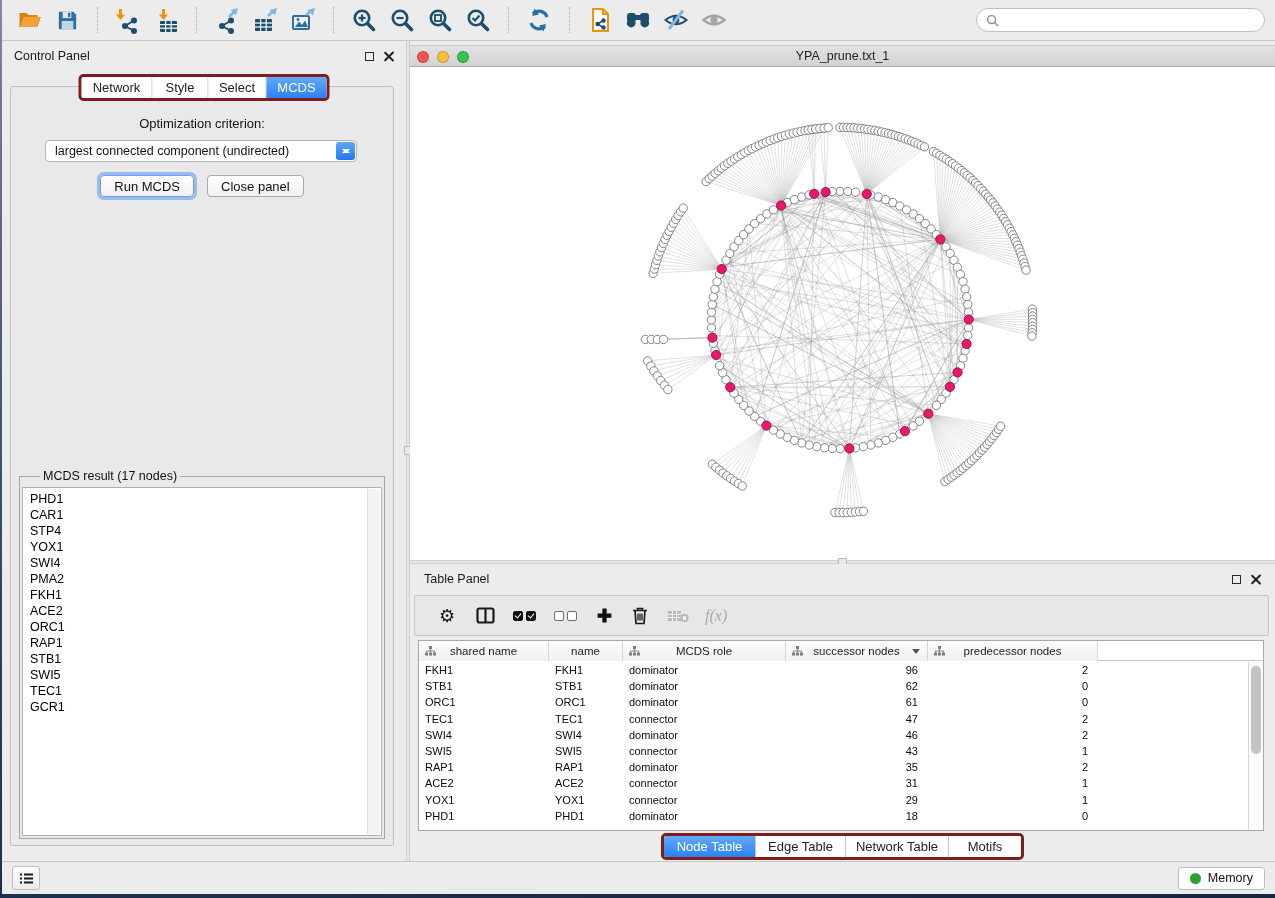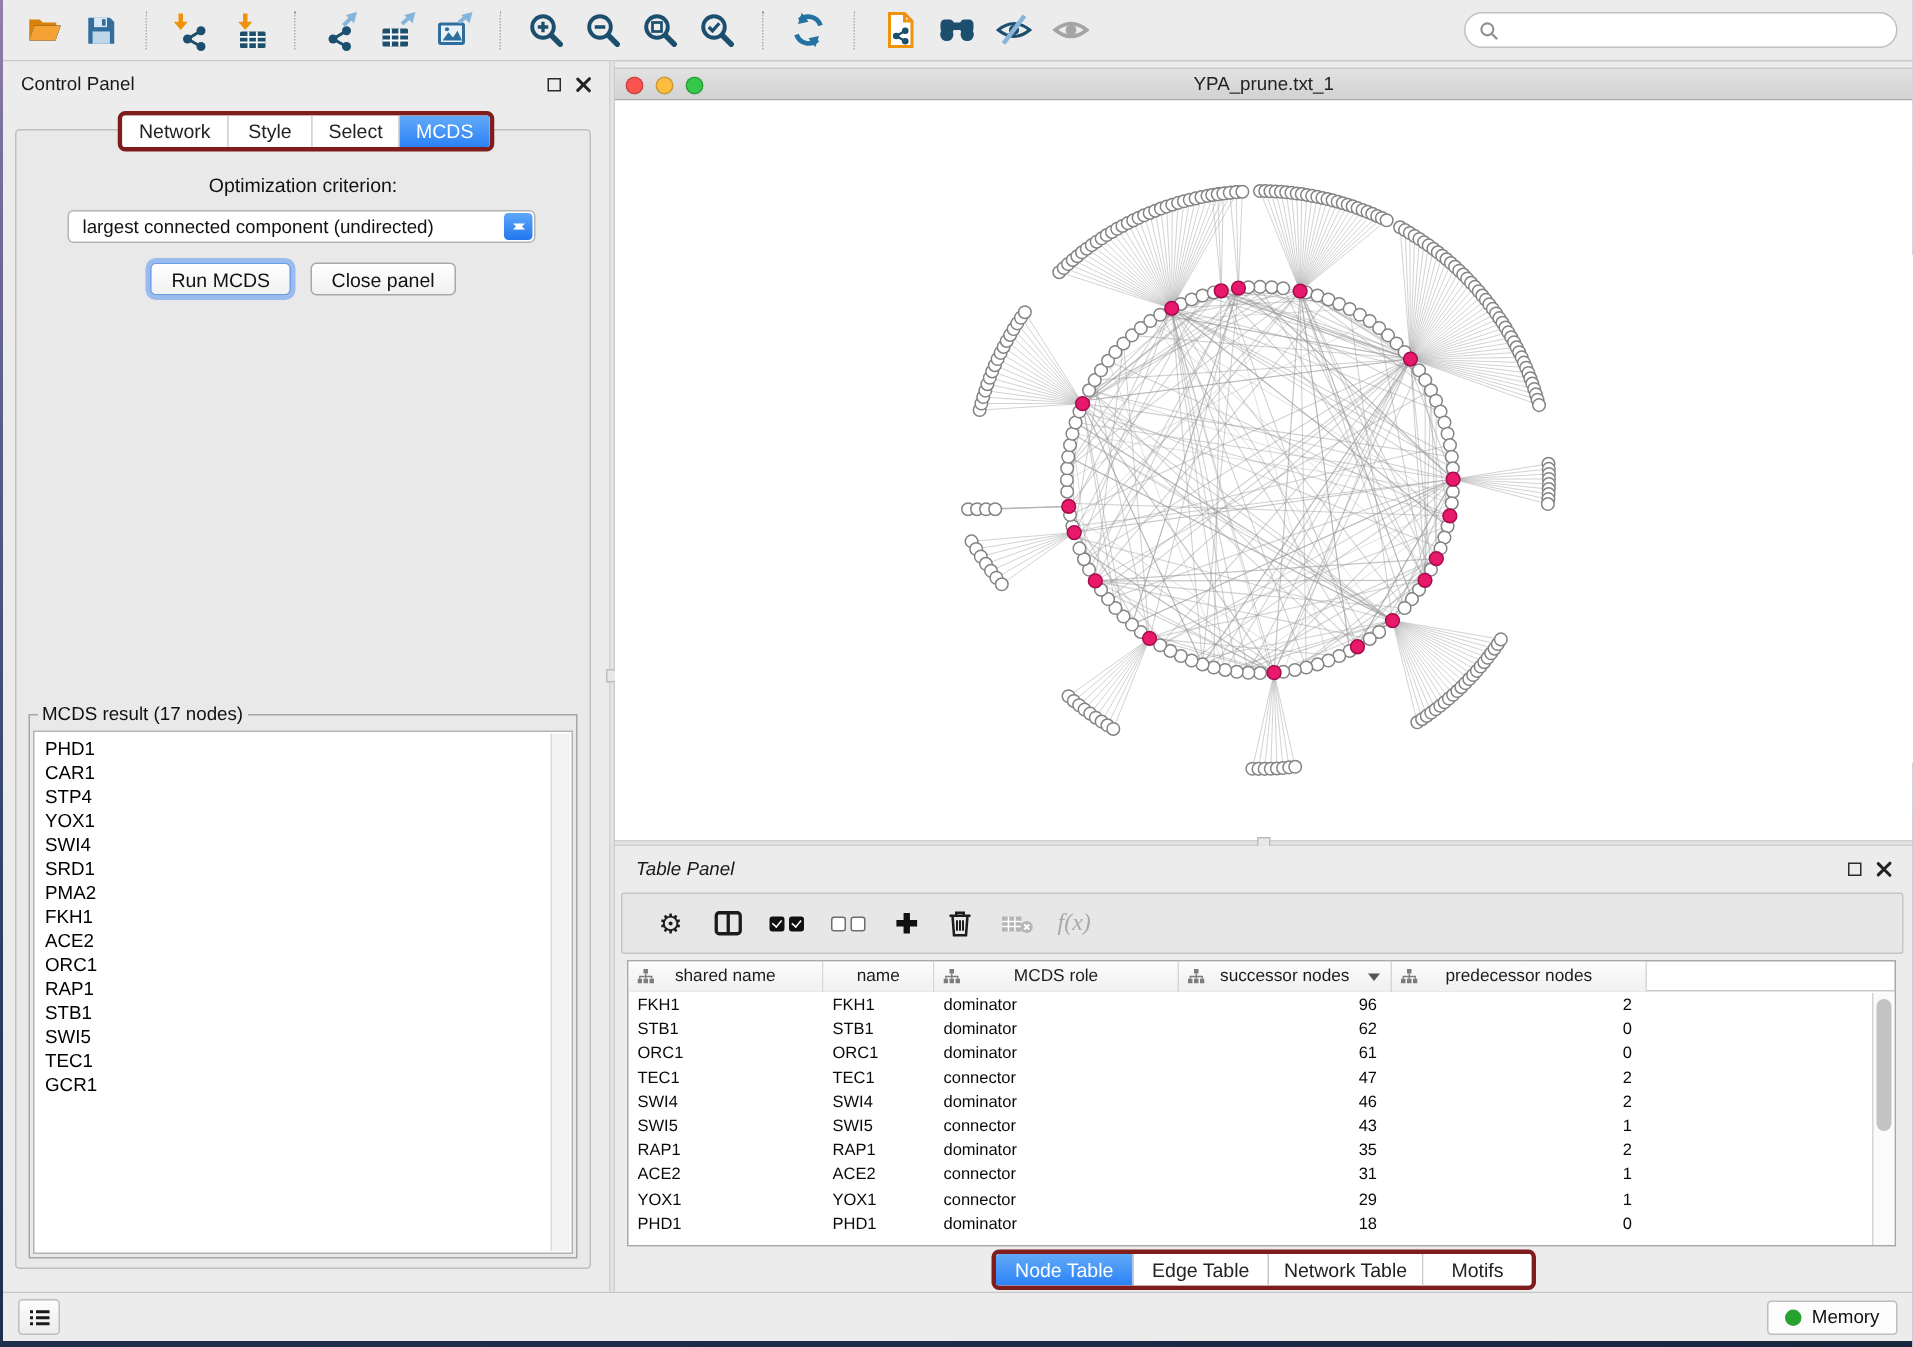--- a/index.html
+++ b/index.html
@@ -60,40 +60,40 @@
     border: 4px solid transparent; border-bottom: 4.5px solid #fff; }
   .select .stepper::after { content: ""; position: absolute; left: 5.5px; bottom: 3px;
     border: 4px solid transparent; border-top: 4.5px solid #fff; }
   .btn-row { margin-top: 13px; display: flex; justify-content: center; gap: 13px; }
   .pbtn { height: 22px; padding: 0 13px; font-size: 13px; color: #111; font-family: "Liberation Sans", sans-serif;
     background: linear-gradient(#ffffff,#f1f1f1); border: 1px solid #a9a9a9; border-radius: 4px; }
   .pbtn.focusring { box-shadow: 0 0 0 3px rgba(90,150,240,.55); border-color: #6d9fe8; }
 
   .result-group { position: absolute; left: 8px; right: 8px; top: 382px; bottom: 6px;
     border: 1px solid #a6a6a6; padding: 2px; background: #e9e9e9; }
-  .result-group legend { font-size: 12.5px; color: #111; padding: 0 3px; margin-left: 3px; }
+  .result-group legend { font-size: 12.5px; color: #111; padding: 0 3px; margin-left: 18px; }
   .result-list { position: absolute; left: 2px; right: 2px; top: 4px; bottom: 2px; background: #fff;
     border: 1px solid #b2b2b2; overflow: hidden; padding: 3px 0 0 7px; }
   .result-list .item { font-size: 12.5px; line-height: 16px; color: #000; }
   .result-track { position: absolute; top: 1px; bottom: 1px; right: 1px; width: 13px;
     background: #f3f3f3; border-left: 1px solid #dedede; }
 
   
   .right-area { flex: 1; display: flex; flex-direction: column; min-width: 0; }
   .net-titlebar { margin-top: 4px; height: 22px; flex: none; position: relative;
     background: linear-gradient(#e2e2e2,#d2d2d2); border-top: 1px solid #c9c9c9; border-bottom: 1px solid #ababab; }
   .lights { position: absolute; left: 7px; top: 5px; display: flex; gap: 8px; }
   .light { width: 12px; height: 12px; border-radius: 50%; border: 0.5px solid rgba(0,0,0,.2); }
   .net-title { text-align: center; font-size: 12.5px; line-height: 21px; color: #222; }
   .net-canvas { flex: 1; background: #fff; position: relative; min-height: 0; }
   .net-canvas svg { position: absolute; inset: 0; }
 
   
   .table-panel { height: 297px; flex: none; background: #ececec; display: flex; flex-direction: column; position: relative; }
-  .tp-titlebar { height: 30px; display: flex; align-items: center; padding: 0 14px; font-style: italic; }
+  .tp-titlebar { height: 30px; display: flex; align-items: center; padding: 0 14px; }
   .tp-titlebar .ptitle { font-size: 12.5px; color: #1a1a1a; }
   .tp-toolbar { margin: 1px 6px 0 4px; height: 41px; background: #e7e7e7; border: 1px solid #c6c6c6;
     border-radius: 2px; display: flex; align-items: center; padding-left: 17px; gap: 0; flex: none; }
   .ttibtn { height: 30px; min-width: 30px; padding: 0 6px; display: flex; align-items: center; justify-content: center;
     background: none; border: none; gap: 3px; }
   .gear-glyph { font-size: 18px; color: #1c1c1c; line-height: 1; }
   .cb { width: 10px; height: 10px; border: 1.5px solid #6e6e6e; border-radius: 2px; display: inline-block; background: #fff; }
   .cb.checked { background: #111; border-color: #111; position: relative; }
   .cb.checked::after { content: ""; position: absolute; left: 2px; top: 0.5px; width: 3px; height: 5px;
     border: solid #fff; border-width: 0 1.6px 1.6px 0; transform: rotate(40deg); }
@@ -329,21 +329,20 @@
         </div>
         <fieldset class="result-group">
           <legend>MCDS result (17 nodes)</legend>
           <div class="result-list">
             <div id="mcds-list">
                   <div class="item">PHD1</div>
                   <div class="item">CAR1</div>
                   <div class="item">STP4</div>
                   <div class="item">YOX1</div>
                   <div class="item">SWI4</div>
-                  <div class="item">SRD1</div>
                   <div class="item">PMA2</div>
                   <div class="item">FKH1</div>
                   <div class="item">ACE2</div>
                   <div class="item">ORC1</div>
                   <div class="item">RAP1</div>
                   <div class="item">STB1</div>
                   <div class="item">SWI5</div>
                   <div class="item">TEC1</div>
                   <div class="item">GCR1</div>
                 </div>

